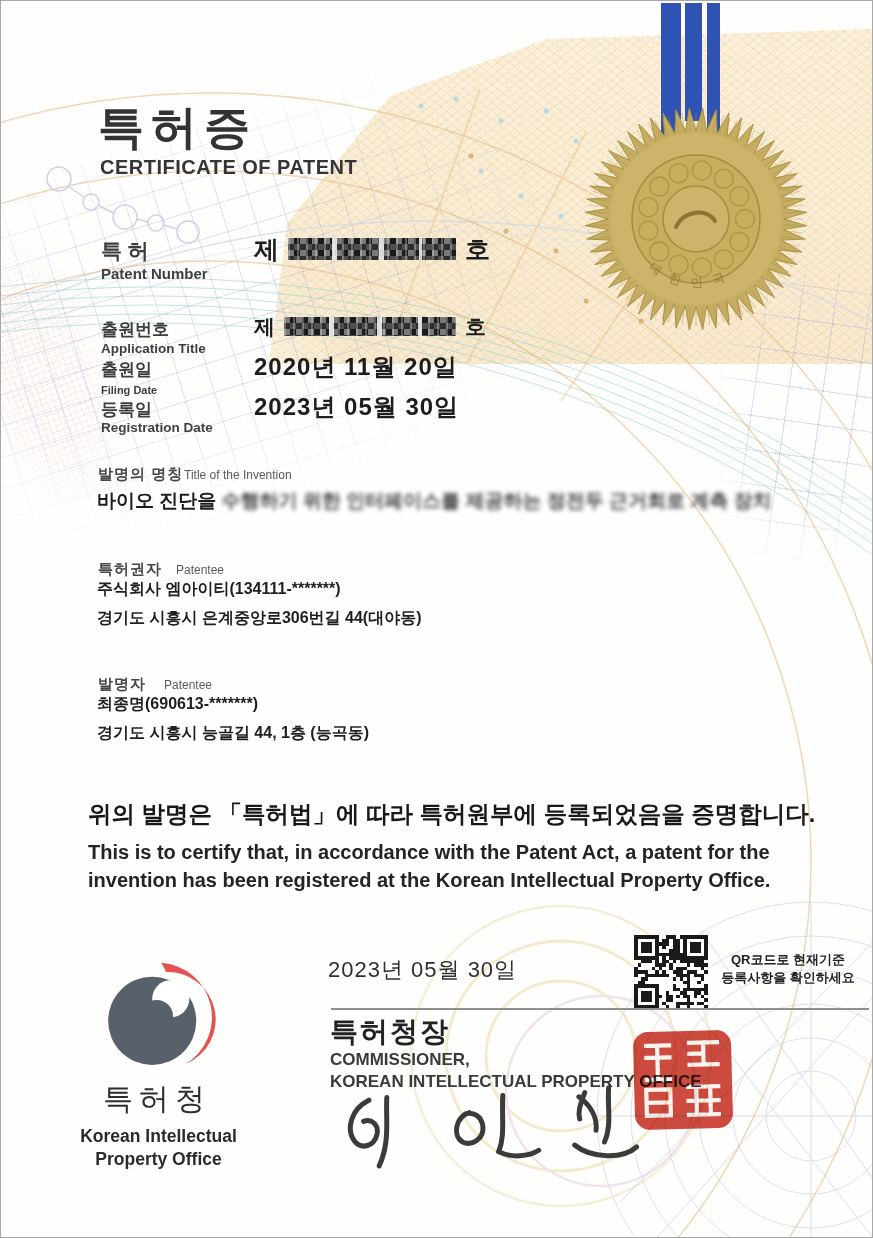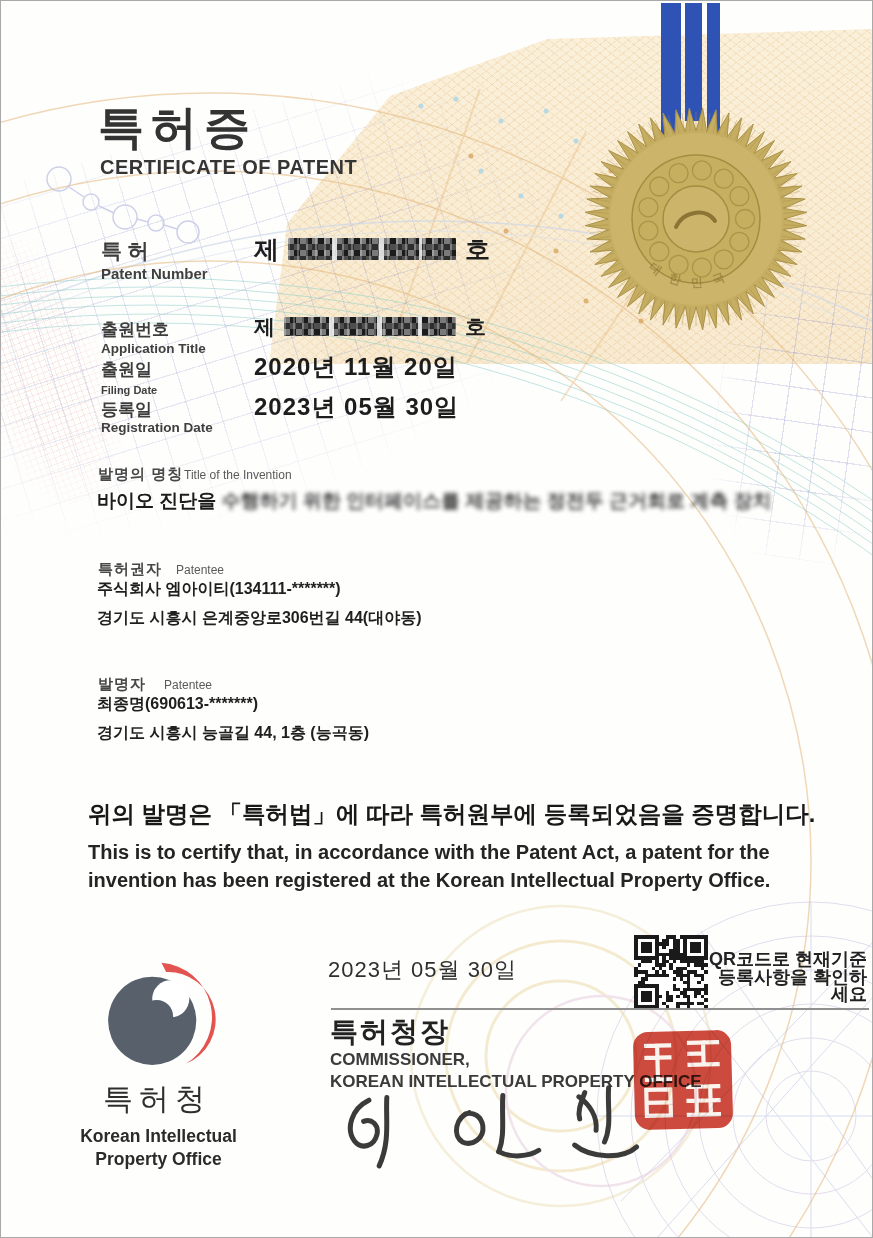--- a/index.html
+++ b/index.html
@@ -528,21 +528,21 @@
       <rect x="0" y="0" width="7" height="7" fill="#1a1a1a"></rect>
       <rect x="1" y="1" width="5" height="5" fill="#ffffff"></rect>
       <rect x="2" y="2" width="3" height="3" fill="#1a1a1a"></rect>
       <rect x="14" y="0" width="7" height="7" fill="#1a1a1a"></rect>
       <rect x="15" y="1" width="5" height="5" fill="#ffffff"></rect>
       <rect x="16" y="2" width="3" height="3" fill="#1a1a1a"></rect>
       <rect x="0" y="14" width="7" height="7" fill="#1a1a1a"></rect>
       <rect x="1" y="15" width="5" height="5" fill="#ffffff"></rect>
       <rect x="2" y="16" width="3" height="3" fill="#1a1a1a"></rect>
     </svg>
-  <div class="abs" style="left:708px;top:950px;width:158px;text-align:right;font-size:18px;font-weight:700;color:#222;line-height:17.5px;z-index:3">
+  <div class="abs" style="left:708px;top:950px;width:158px;text-align:center;font-size:13px;font-weight:700;color:#222;line-height:17.5px;z-index:3">
     <div>QR코드로 현재기준</div>
     <div>등록사항을 확인하세요</div>
   </div>
 
   <div class="abs" style="left:330px;top:1007px;width:538px;height:1.5px;background:#909090;z-index:3"></div>
 
   <div class="abs" style="left:329px;top:1012px;font-size:28px;font-weight:800;color:#222;letter-spacing:2px;z-index:3">특허청장</div>
   <div class="abs" style="left:329px;top:1049px;font-size:17px;font-weight:700;color:#3b3b3b;z-index:3">COMMISSIONER,</div>
   <div class="abs" style="left:329px;top:1071px;font-size:17px;font-weight:700;color:#3b3b3b;z-index:3">KOREAN INTELLECTUAL PROPERTY OFFICE</div>
 

